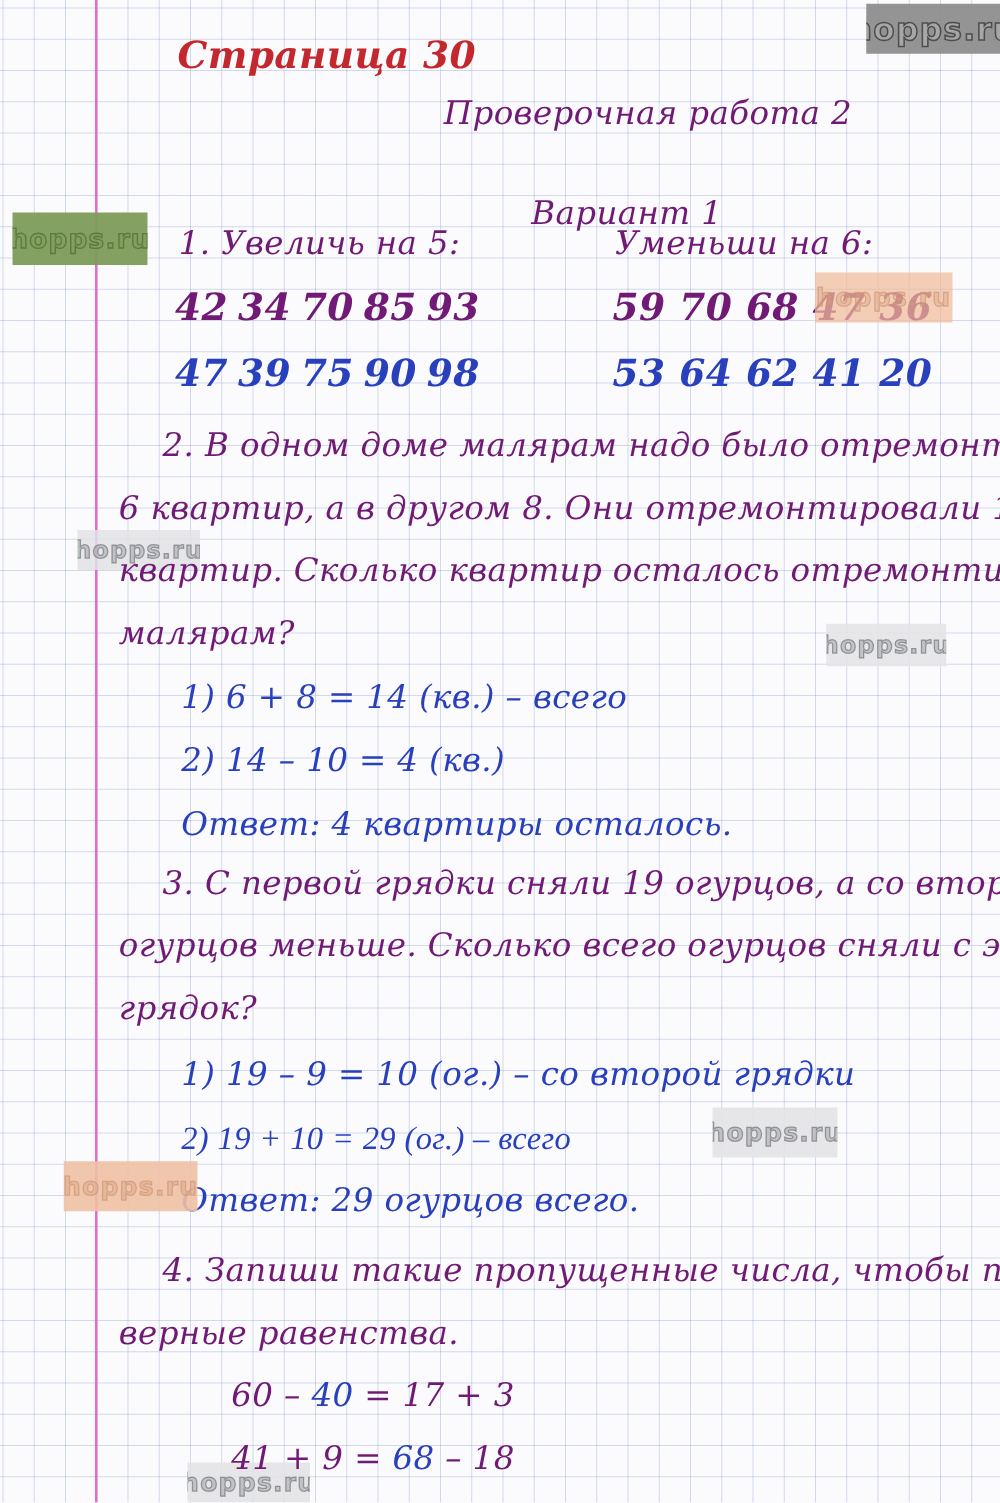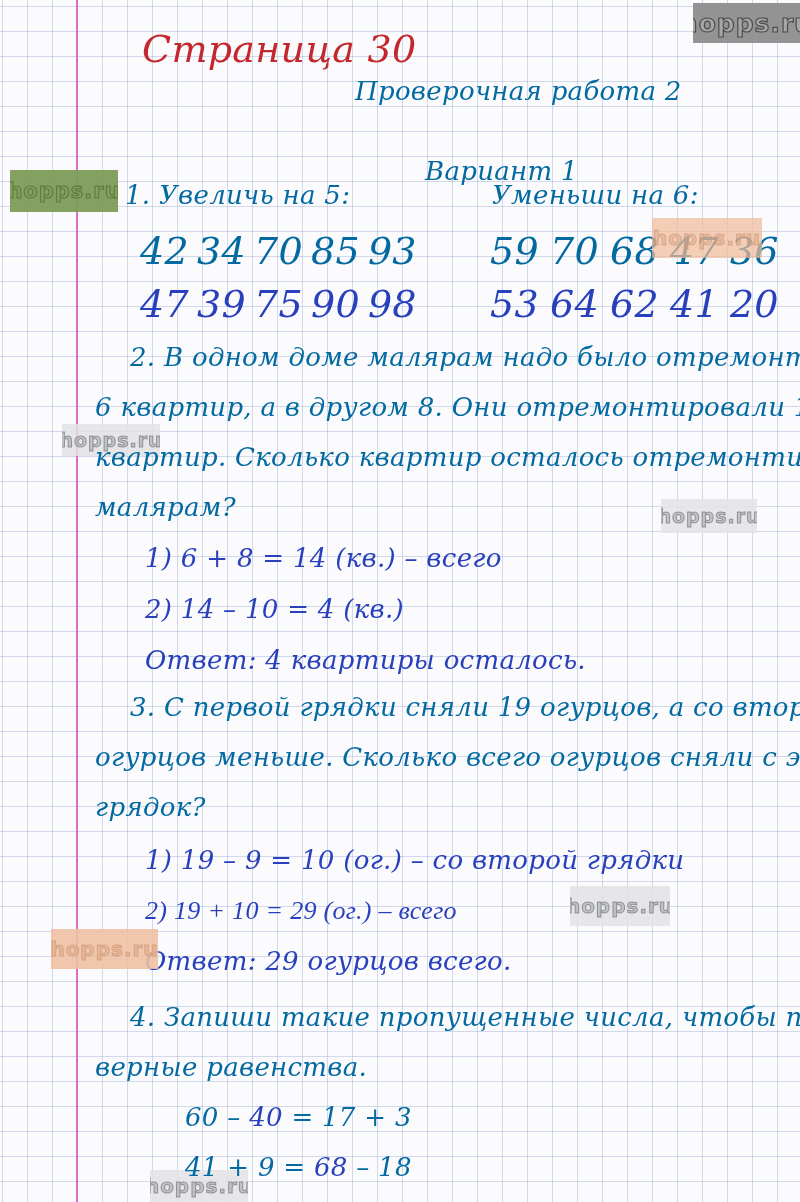--- a/index.html
+++ b/index.html
@@ -14,25 +14,25 @@
     font-family:"DejaVu Serif", serif;
   }
   .margin-line{
     position:absolute;left:76px;top:0;bottom:0;width:2px;
     background:#e052c4;opacity:.85;
   }
   .hw{
     position:absolute;font-style:italic;white-space:nowrap;
     font-family:"DejaVu Serif", serif;letter-spacing:.3px;line-height:1;
   }
-  .ink-black{color:#0369a1;}
+  .ink-black{color:#701a75;}
   .ink-blue{color:#2940bd;}
   .ink-red{color:#c3282e;}
   .t26{font-size:26px;}
-  .t30{font-size:38px;}
+  .t30{font-size:30px;font-weight:bold;}
   .numrow{display:flex;}
   .numrow span{display:inline-block;}
   .gap-l{gap:8px;}
   .gap-r{gap:11px;}
   .wm{
     position:absolute;display:flex;align-items:center;justify-content:center;
     font-family:"DejaVu Sans", sans-serif;font-weight:bold;
     letter-spacing:1px;overflow:hidden;
   }
   .wm span{
@@ -79,21 +79,21 @@
     <span>hopps.ru</span>
   </div>
 <div class="wm wm-bottom">
     <span>hopps.ru</span>
   </div>
 
 <div class="hw ink-red t30" style="left:142px;top:30px;">Страница 30</div>
 <div class="hw ink-black t26" style="left:355px;top:78px;">Проверочная работа 2</div>
 <div class="hw ink-black t26" style="left:425px;top:130px;margin-top:28px;">Вариант 1</div>
 
-<div class="hw ink-black t26" style="left:125px;top:182px;">1. Увеличь на 5:</div>
+<div class="hw ink-black t26" style="left:143px;top:182px;">1. Увеличь на 5:</div>
 <div class="hw ink-black t26" style="left:492px;top:182px;">Уменьши на 6:</div>
 
 <div class="hw ink-black t30 numrow gap-l" style="left:140px;top:232px;">
   <span>42</span>
   <span>34</span>
   <span>70</span>
   <span>85</span>
   <span>93</span>
 </div>
 <div class="hw ink-black t30 numrow gap-r" style="left:490px;top:232px;">

